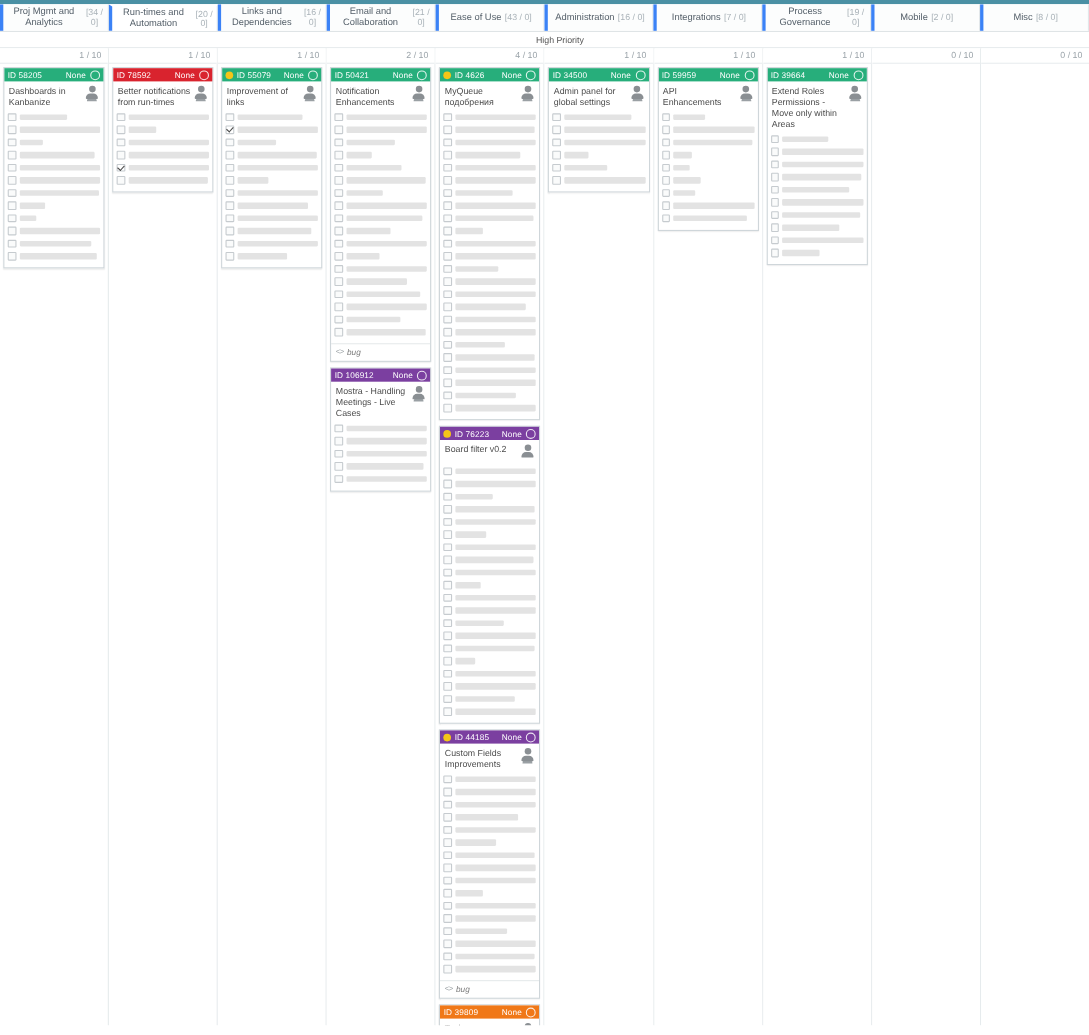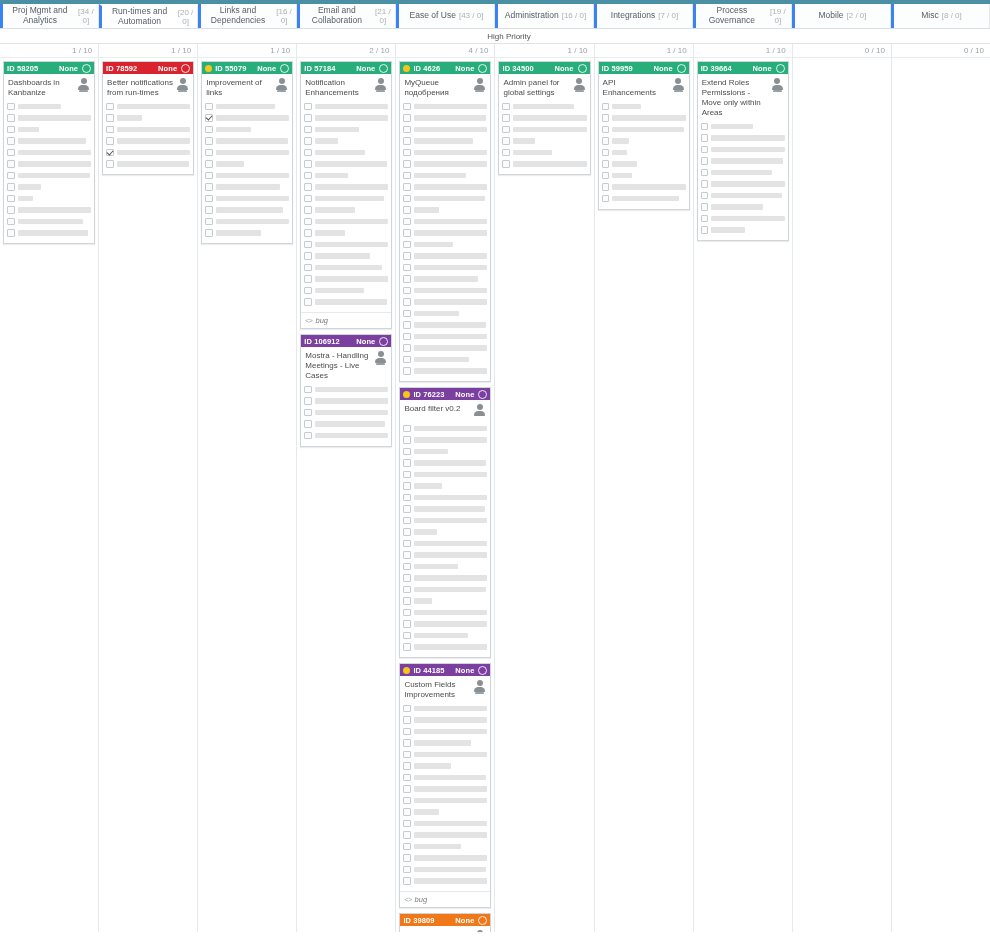--- a/index.html
+++ b/index.html
@@ -31,21 +31,21 @@
        display:flex;flex-direction:column;background:#fff;min-width:0;}
   .col:last-child{border-right:none;}
   .col-head{height:13px;display:flex;align-items:center;justify-content:flex-end;
             padding-right:6px;border-bottom:1px solid #e9edef;
             font-size:8px;color:#9aa3a9;background:#fff;}
   .col-body{flex:1;padding:3px;overflow:hidden;box-sizing:border-box;}
   
   .card{border:1px solid #cfd6da;background:#fff;margin-bottom:5px;
         box-shadow:0 1px 1px rgba(0,0,0,.07);}
   .card-head{display:flex;align-items:center;height:12px;padding:0 3px;color:#fff;
-             font-size:7.5px;font-weight:bold;letter-spacing:.1px;}
+             font-size:7.5px;font-weight:normal;letter-spacing:.1px;}
   .card-head .ticon{width:7px;height:7px;border-radius:50%;margin-right:3px;
                     display:inline-block;flex:0 0 auto;position:relative;}
   .card-head .cid{flex:1;white-space:nowrap;overflow:hidden;}
   .card-head .prio{margin-right:4px;}
   .card-head .gear{width:7px;height:7px;border:1.2px solid rgba(255,255,255,.85);
                    border-radius:50%;flex:0 0 auto;}
   .card-title{display:flex;padding:4px 4px 3px 4px;min-height:16px;}
   .card-title .ttxt{flex:1;font-size:8px;color:#4c4c4c;line-height:1.25;
                     padding-right:3px;word-wrap:break-word;}
   .av{width:13px;height:15px;flex:0 0 auto;display:flex;flex-direction:column;
@@ -309,21 +309,21 @@
         </div>
       </div>
     </div>
     <div class="col">
       <div class="col-head">
         <span>2 / 10</span>
       </div>
       <div class="col-body">
         <div class="card">
           <div class="card-head" style="background: rgb(39, 174, 123);">
-            <span class="cid">ID 57184</span>
+            <span class="cid">ID 50421</span>
             <span class="prio">None</span>
             <span class="gear"></span>
           </div>
           <div class="card-title">
             <div class="ttxt">Notification Enhancements</div>
             <div class="av dbl">
               <span class="h"></span>
               <span class="b"></span>
             </div>
           </div>

